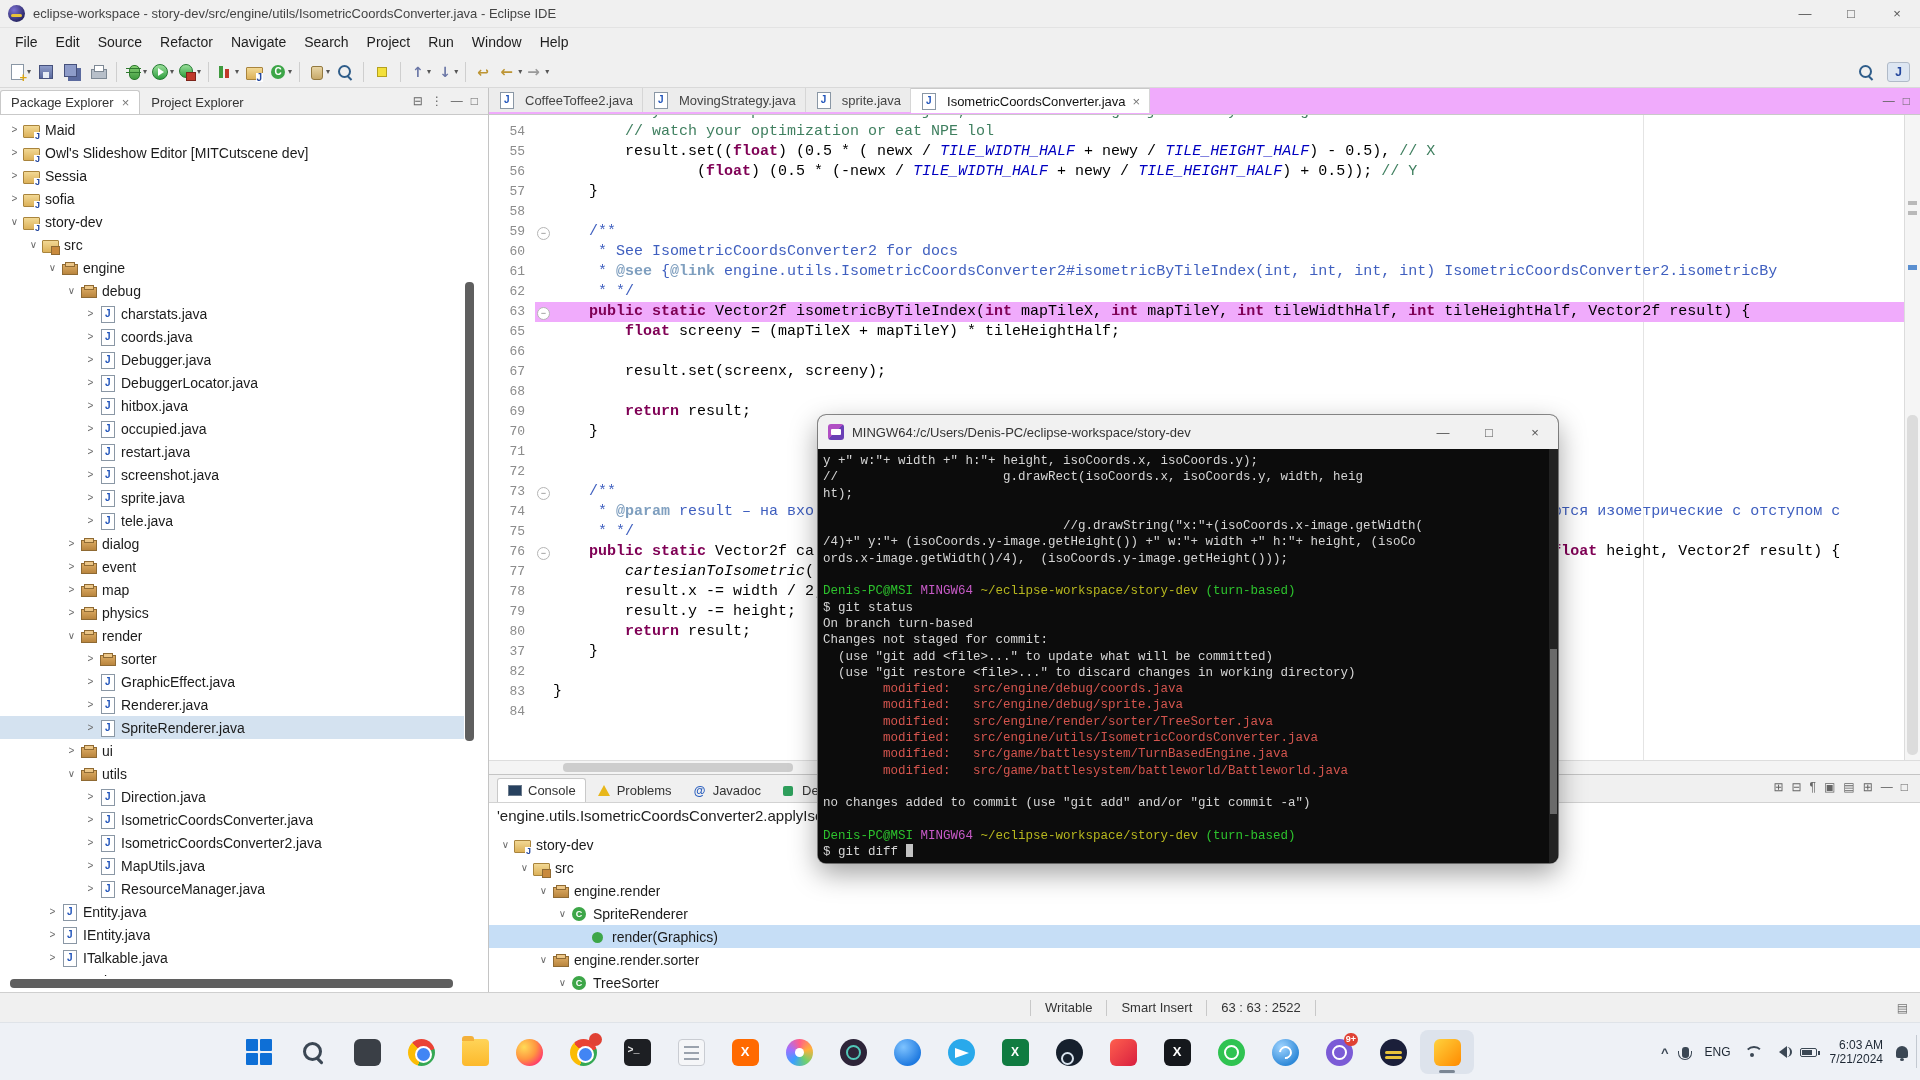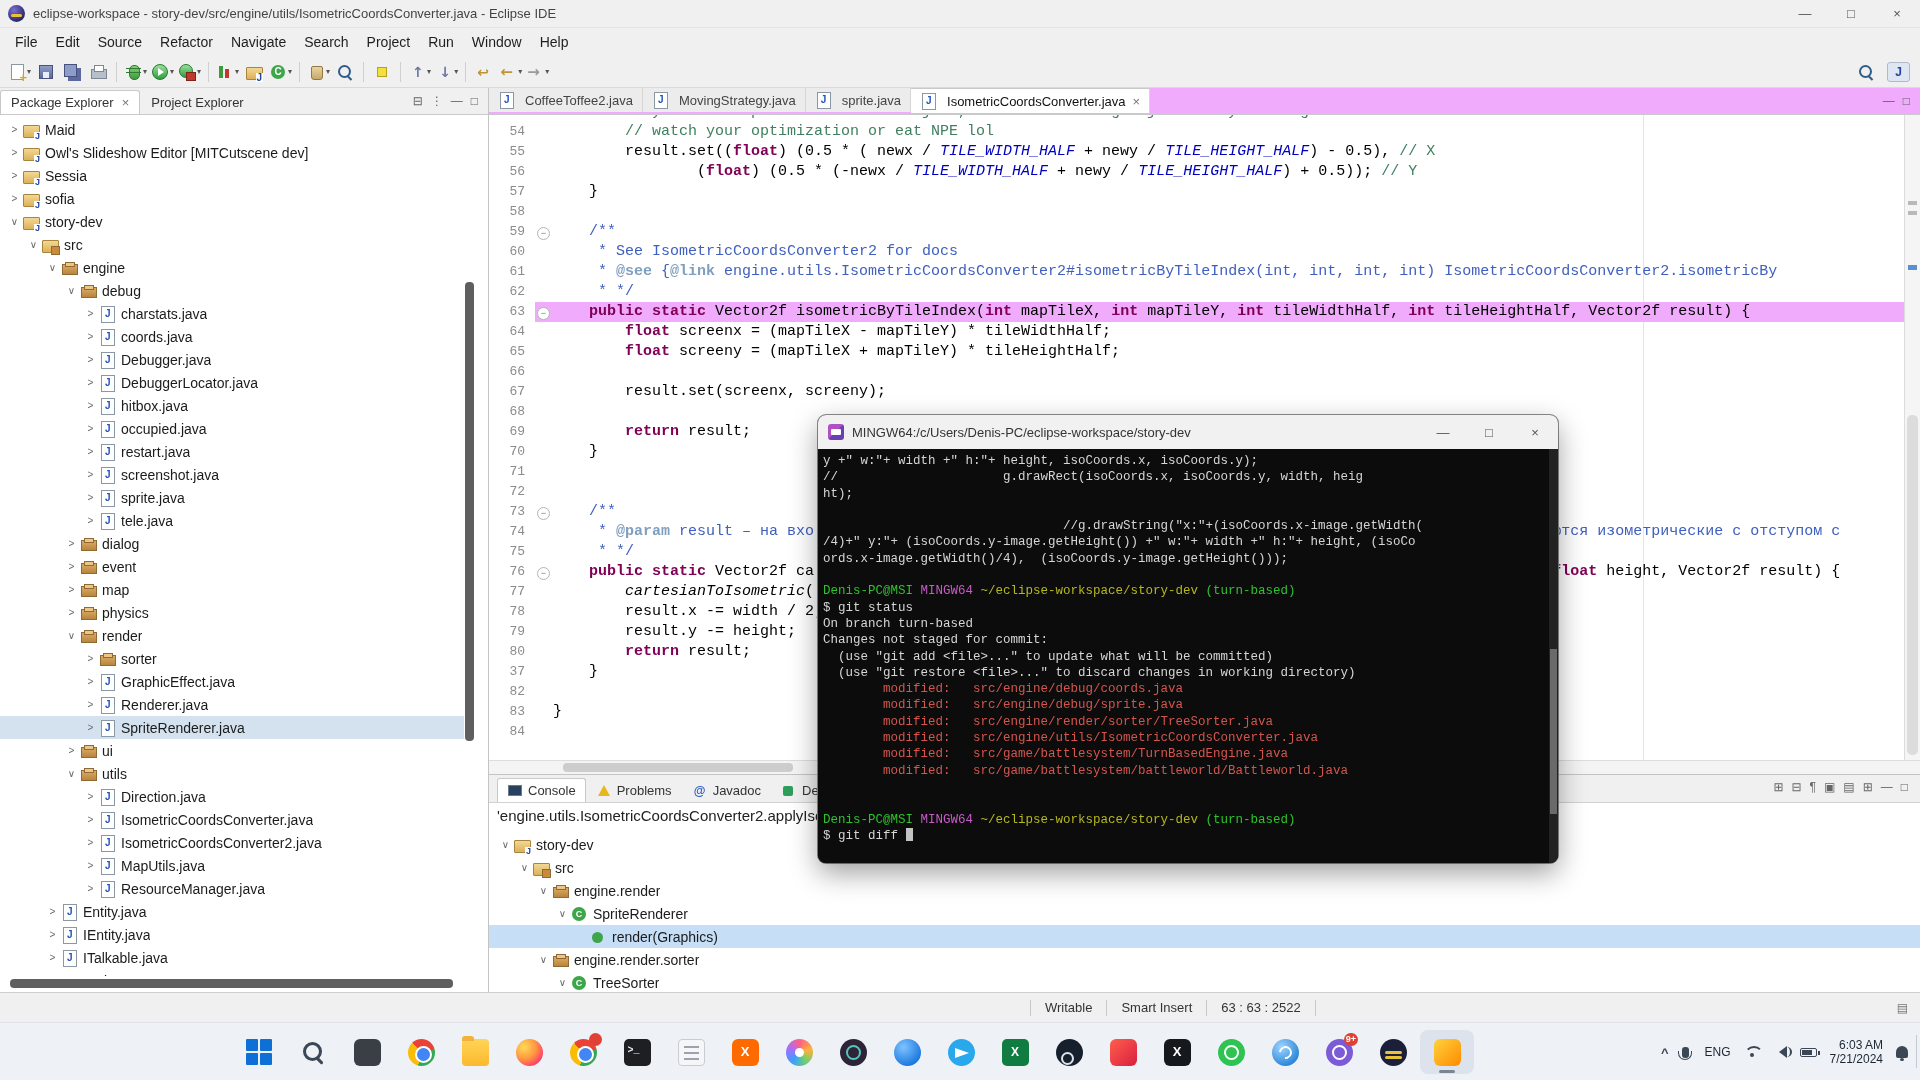--- a/index.html
+++ b/index.html
@@ -623,25 +623,20 @@
               <span class="num">62</span>
               <span class="fold"></span>
               <span class="ctext"><span class="tk-j">     * */</span></span>
             </div>
             <div class="crow hl">
               <span class="num">63</span>
               <span class="fold has"></span>
               <span class="ctext"><span class="tk-k">    public static </span><span class="tk-p">Vector2f isometricByTileIndex(</span><span class="tk-k">int</span><span class="tk-p"> mapTileX, </span><span class="tk-k">int</span><span class="tk-p"> mapTileY, </span><span class="tk-k">int</span><span class="tk-p"> tileWidthHalf, </span><span class="tk-k">int</span><span class="tk-p"> tileHeightHalf, Vector2f result) {</span></span>
             </div>
             <div class="crow">
-              <span class="num">64</span>
-              <span class="fold"></span>
-              <span class="ctext"><span class="tk-p">        </span><span class="tk-k">float</span><span class="tk-p"> screenx = (mapTileX - mapTileY) * tileWidthHalf;</span></span>
-            </div>
-            <div class="crow">
               <span class="num">65</span>
               <span class="fold"></span>
               <span class="ctext"><span class="tk-p">        </span><span class="tk-k">float</span><span class="tk-p"> screeny = (mapTileX + mapTileY) * tileHeightHalf;</span></span>
             </div>
             <div class="crow">
               <span class="num">66</span>
               <span class="fold"></span>
               <span class="ctext"></span>
             </div>
             <div class="crow">
@@ -854,20 +849,21 @@
       <div class="trml"><span class="t-w">Changes not staged for commit:</span></div>
       <div class="trml"><span class="t-w">  (use "git add &lt;file&gt;..." to update what will be committed)</span></div>
       <div class="trml"><span class="t-w">  (use "git restore &lt;file&gt;..." to discard changes in working directory)</span></div>
       <div class="trml"><span class="t-r">        modified:   src/engine/debug/coords.java</span></div>
       <div class="trml"><span class="t-r">        modified:   src/engine/debug/sprite.java</span></div>
       <div class="trml"><span class="t-r">        modified:   src/engine/render/sorter/TreeSorter.java</span></div>
       <div class="trml"><span class="t-r">        modified:   src/engine/utils/IsometricCoordsConverter.java</span></div>
       <div class="trml"><span class="t-r">        modified:   src/game/battlesystem/TurnBasedEngine.java</span></div>
       <div class="trml"><span class="t-r">        modified:   src/game/battlesystem/battleworld/Battleworld.java</span></div>
       <div class="trml"><span class="t-w"> </span></div>
+      <div class="trml"><span class="t-w">no changes added to commit (use "git add" and/or "git commit -a")</span></div>
       <div class="trml"><span class="t-w"> </span></div>
       <div class="trml"><span class="t-g">Denis-PC@MSI </span><span class="t-m">MINGW64 </span><span class="t-y">~/eclipse-workspace/story-dev </span><span class="t-g">(turn-based)</span></div>
       <div class="trml"><span class="t-w">$ git diff </span><span class="cursor"></span></div>
     </div>
   <div class="tscroll">
     <div class="thumb"></div>
   </div>
 </div>
 
 <div class="taskbar">

